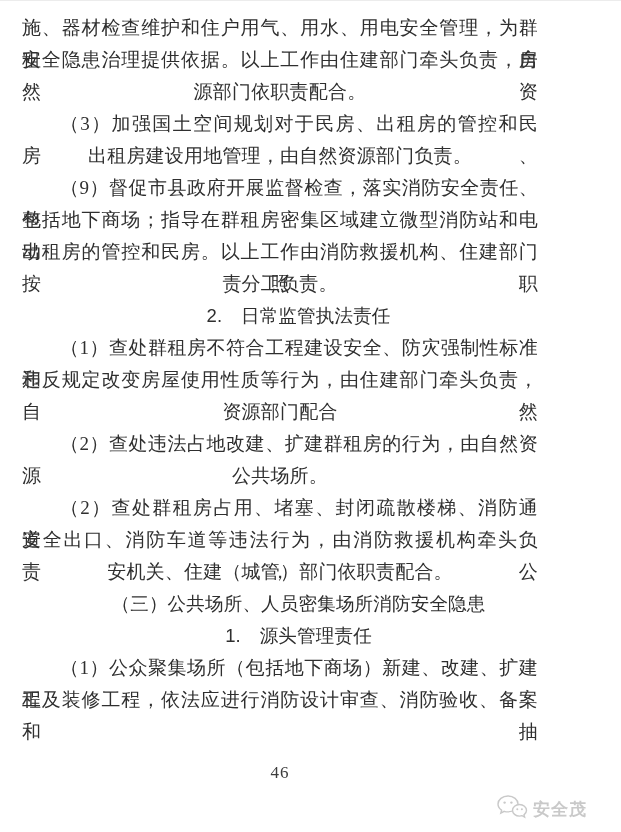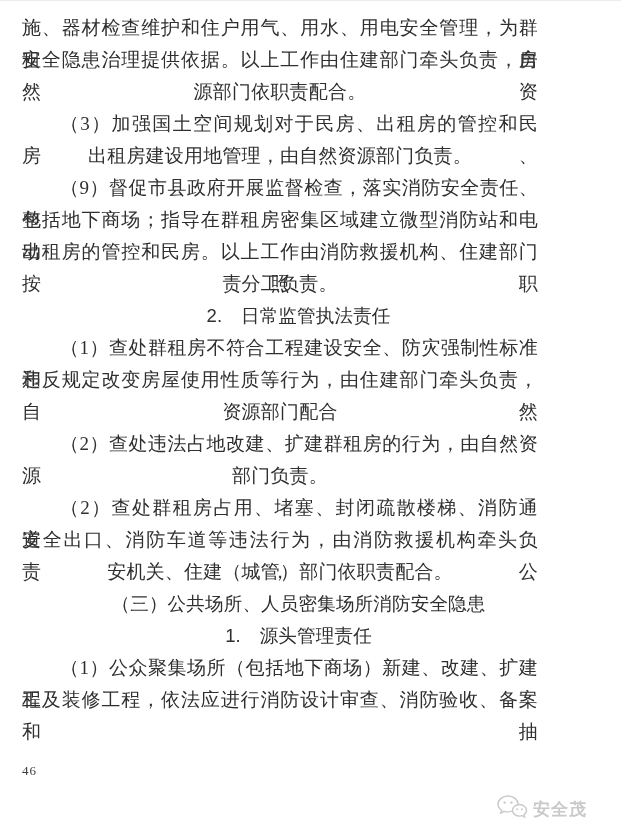--- a/index.html
+++ b/index.html
@@ -50,21 +50,22 @@
   .line.b {
     font-weight: normal;
     font-family: "Liberation Sans", "DejaVu Sans", sans-serif;
     font-size: 18.5px;
   }
   .page-number {
     position: absolute;
     left: 22px;
     top: 762px;
     width: 516px;
-    font-size: 13px;
+    text-align: center;
+    font-size: 17px;
     color: #3c3c3c;
     letter-spacing: 1px;
   }
   .watermark {
     position: absolute;
     right: 34px;
     bottom: 8px;
     display: flex;
     align-items: center;
     gap: 5px;
@@ -95,21 +96,21 @@
     <div class="line">出租房建设用地管理，由自然资源部门负责。</div>
     <div class="line j i">（9）督促市县政府开展监督检查，落实消防安全责任、整</div>
     <div class="line j">包括地下商场；指导在群租房密集区域建立微型消防站和电动</div>
     <div class="line j">出租房的管控和民房。以上工作由消防救援机构、住建部门按照职</div>
     <div class="line">责分工负责。</div>
     <div class="line b i">2.　日常监管执法责任</div>
     <div class="line j i">（1）查处群租房不符合工程建设安全、防灾强制性标准和</div>
     <div class="line j">违反规定改变房屋使用性质等行为，由住建部门牵头负责，自然</div>
     <div class="line">资源部门配合</div>
     <div class="line j i">（2）查处违法占地改建、扩建群租房的行为，由自然资源</div>
-    <div class="line">部门负责。</div>
+    <div class="line">公共场所。</div>
     <div class="line j i">（2）查处群租房占用、堵塞、封闭疏散楼梯、消防通道、</div>
     <div class="line j">安全出口、消防车道等违法行为，由消防救援机构牵头负责，公</div>
     <div class="line">安机关、住建（城管）部门依职责配合。</div>
     <div class="line b i">（三）公共场所、人员密集场所消防安全隐患</div>
     <div class="line b i">1.　源头管理责任</div>
     <div class="line j i">（1）公众聚集场所（包括地下商场）新建、改建、扩建工</div>
     <div class="line j">程及装修工程，依法应进行消防设计审查、消防验收、备案和抽</div>
   </div>
 
   <div class="page-number">46</div>

